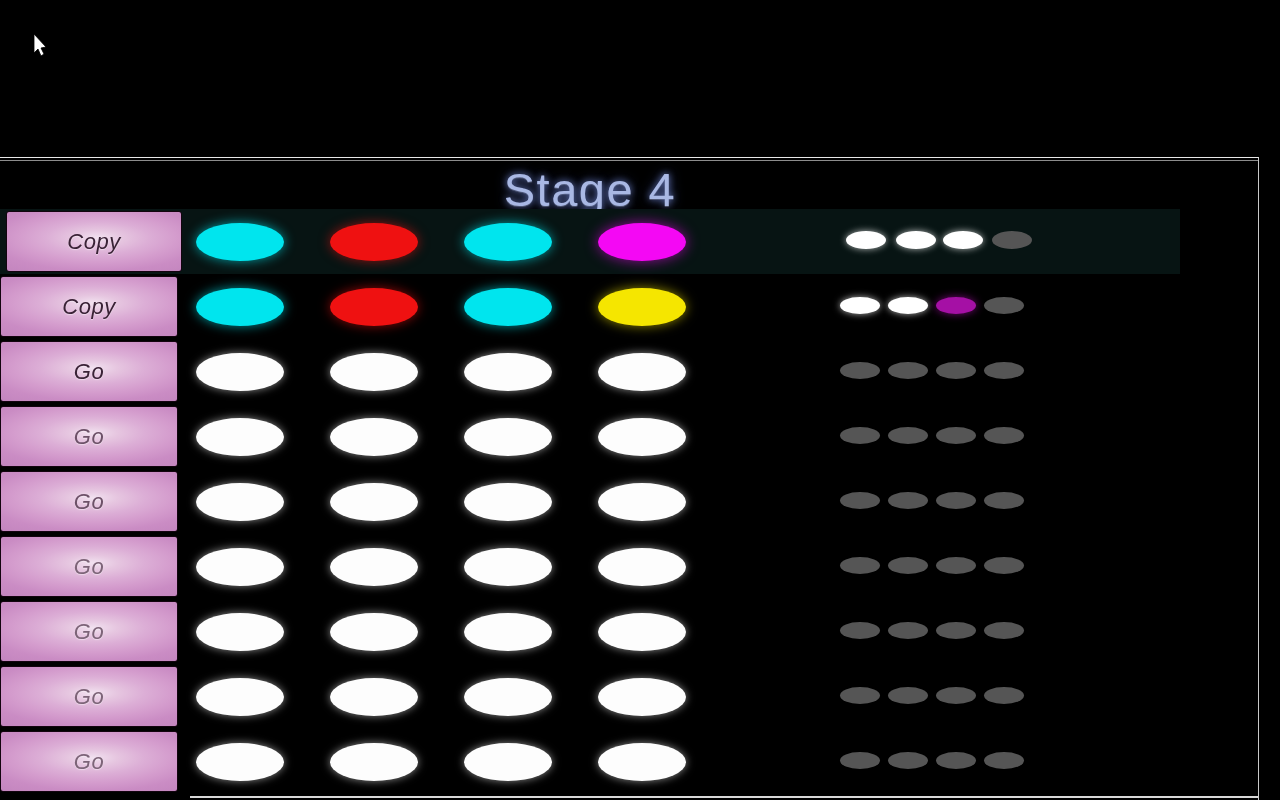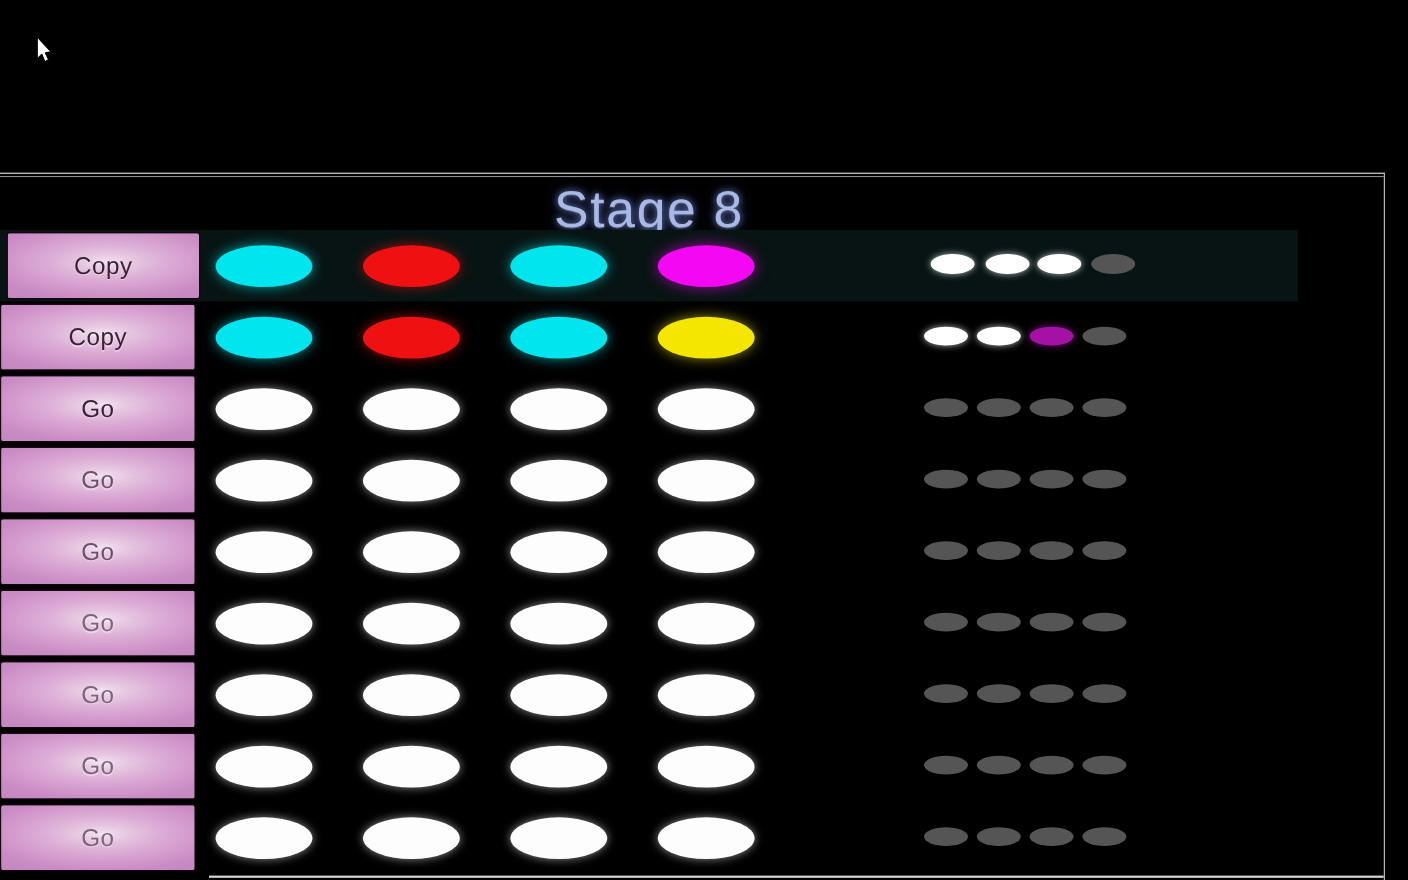--- a/index.html
+++ b/index.html
@@ -62,20 +62,21 @@
                  0 0 14px rgba(70,90,170,0.6),
                  0 1px 0 rgba(255,255,255,0.25);
     white-space: nowrap;
   }
 
   
   #board {
     position: absolute;
     left: 0; top: 51px;
     width: 1093px;
+    font-style: italic;
   }
 
   .row {
     position: relative;
     height: 65px;
     width: 1259px;
   }
   .row.active {
     background: #071413;
     width: 1180px;
@@ -185,21 +186,21 @@
 <div id="app">
 
   <div id="cursor">
     <svg width="14" height="30" viewBox="0 0 14 30">
       <path d="M1,1 L1,20 L5,16 L8,23 L11,21 L8,15 L13,14 Z" fill="#ffffff" stroke="#000000" stroke-width="0.8"></path>
     </svg>
   </div>
 
   <div id="game-window">
 
-    <div id="stage-title">Stage 8</div>
+    <div id="stage-title">Stage 4</div>
 
     <div id="board">
         <div class="row active">
           <div class="action-btn inset">Copy</div>
           <div class="pegs">
             <div class="peg c0 cyan"></div>
             <div class="peg c1 red"></div>
             <div class="peg c2 cyan"></div>
             <div class="peg c3 magenta"></div>
           </div>

